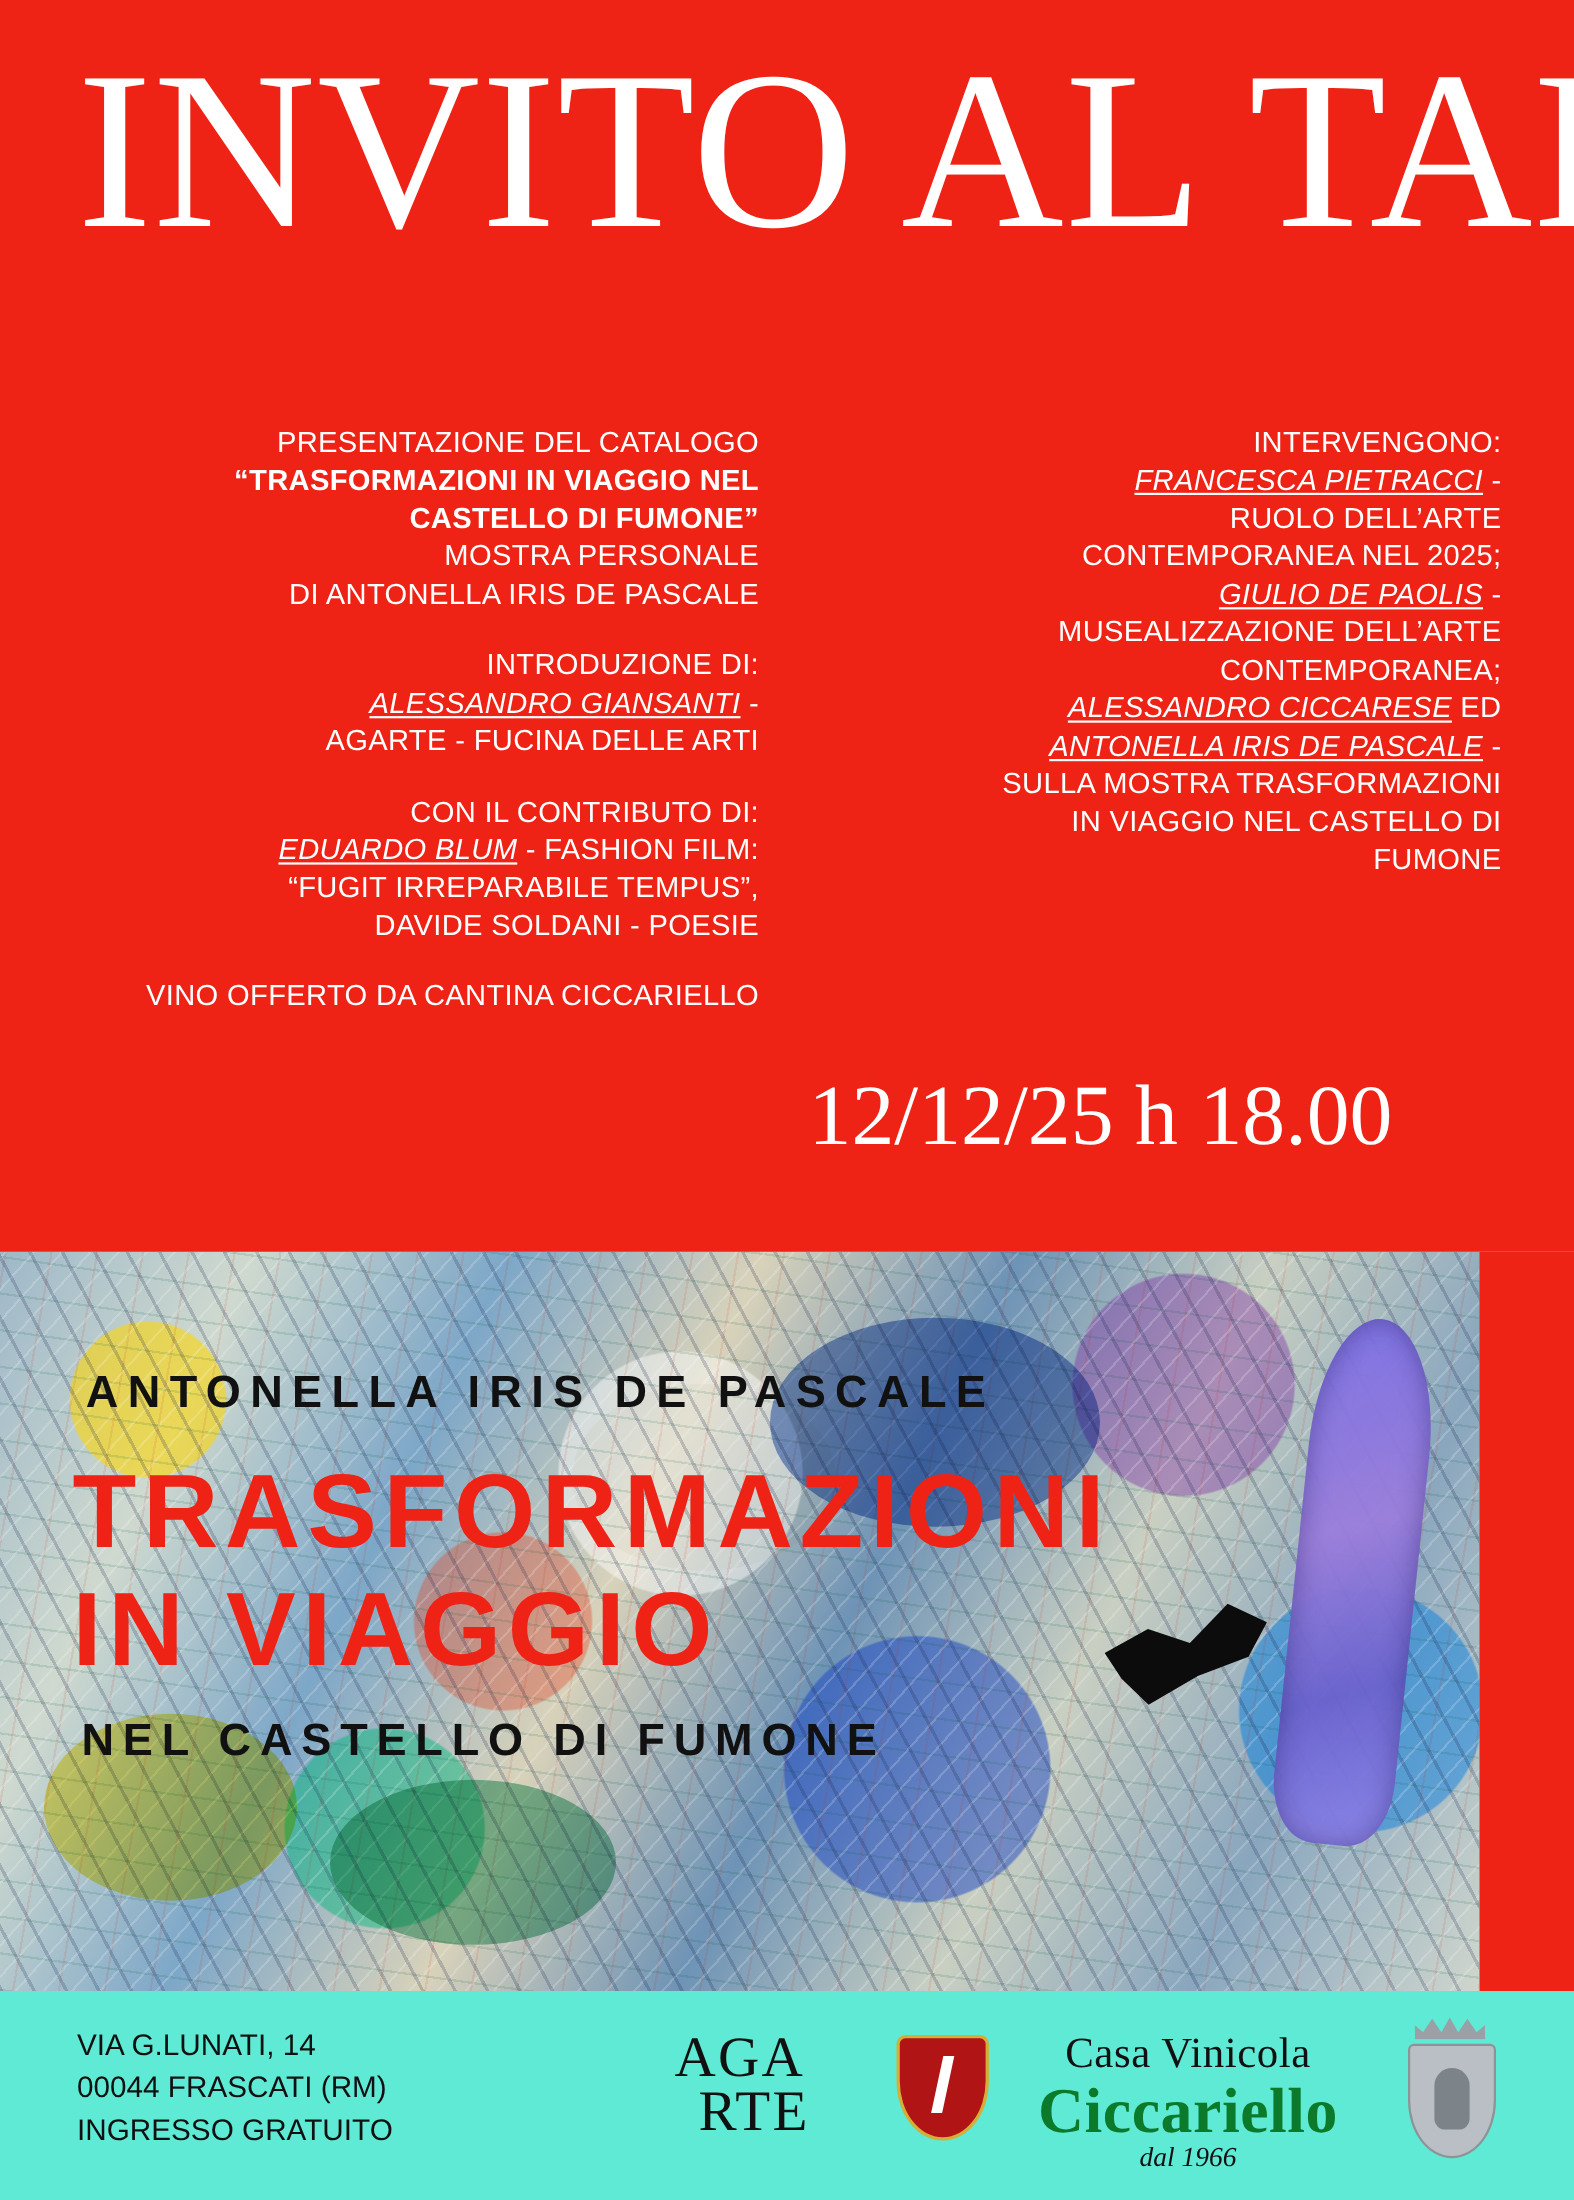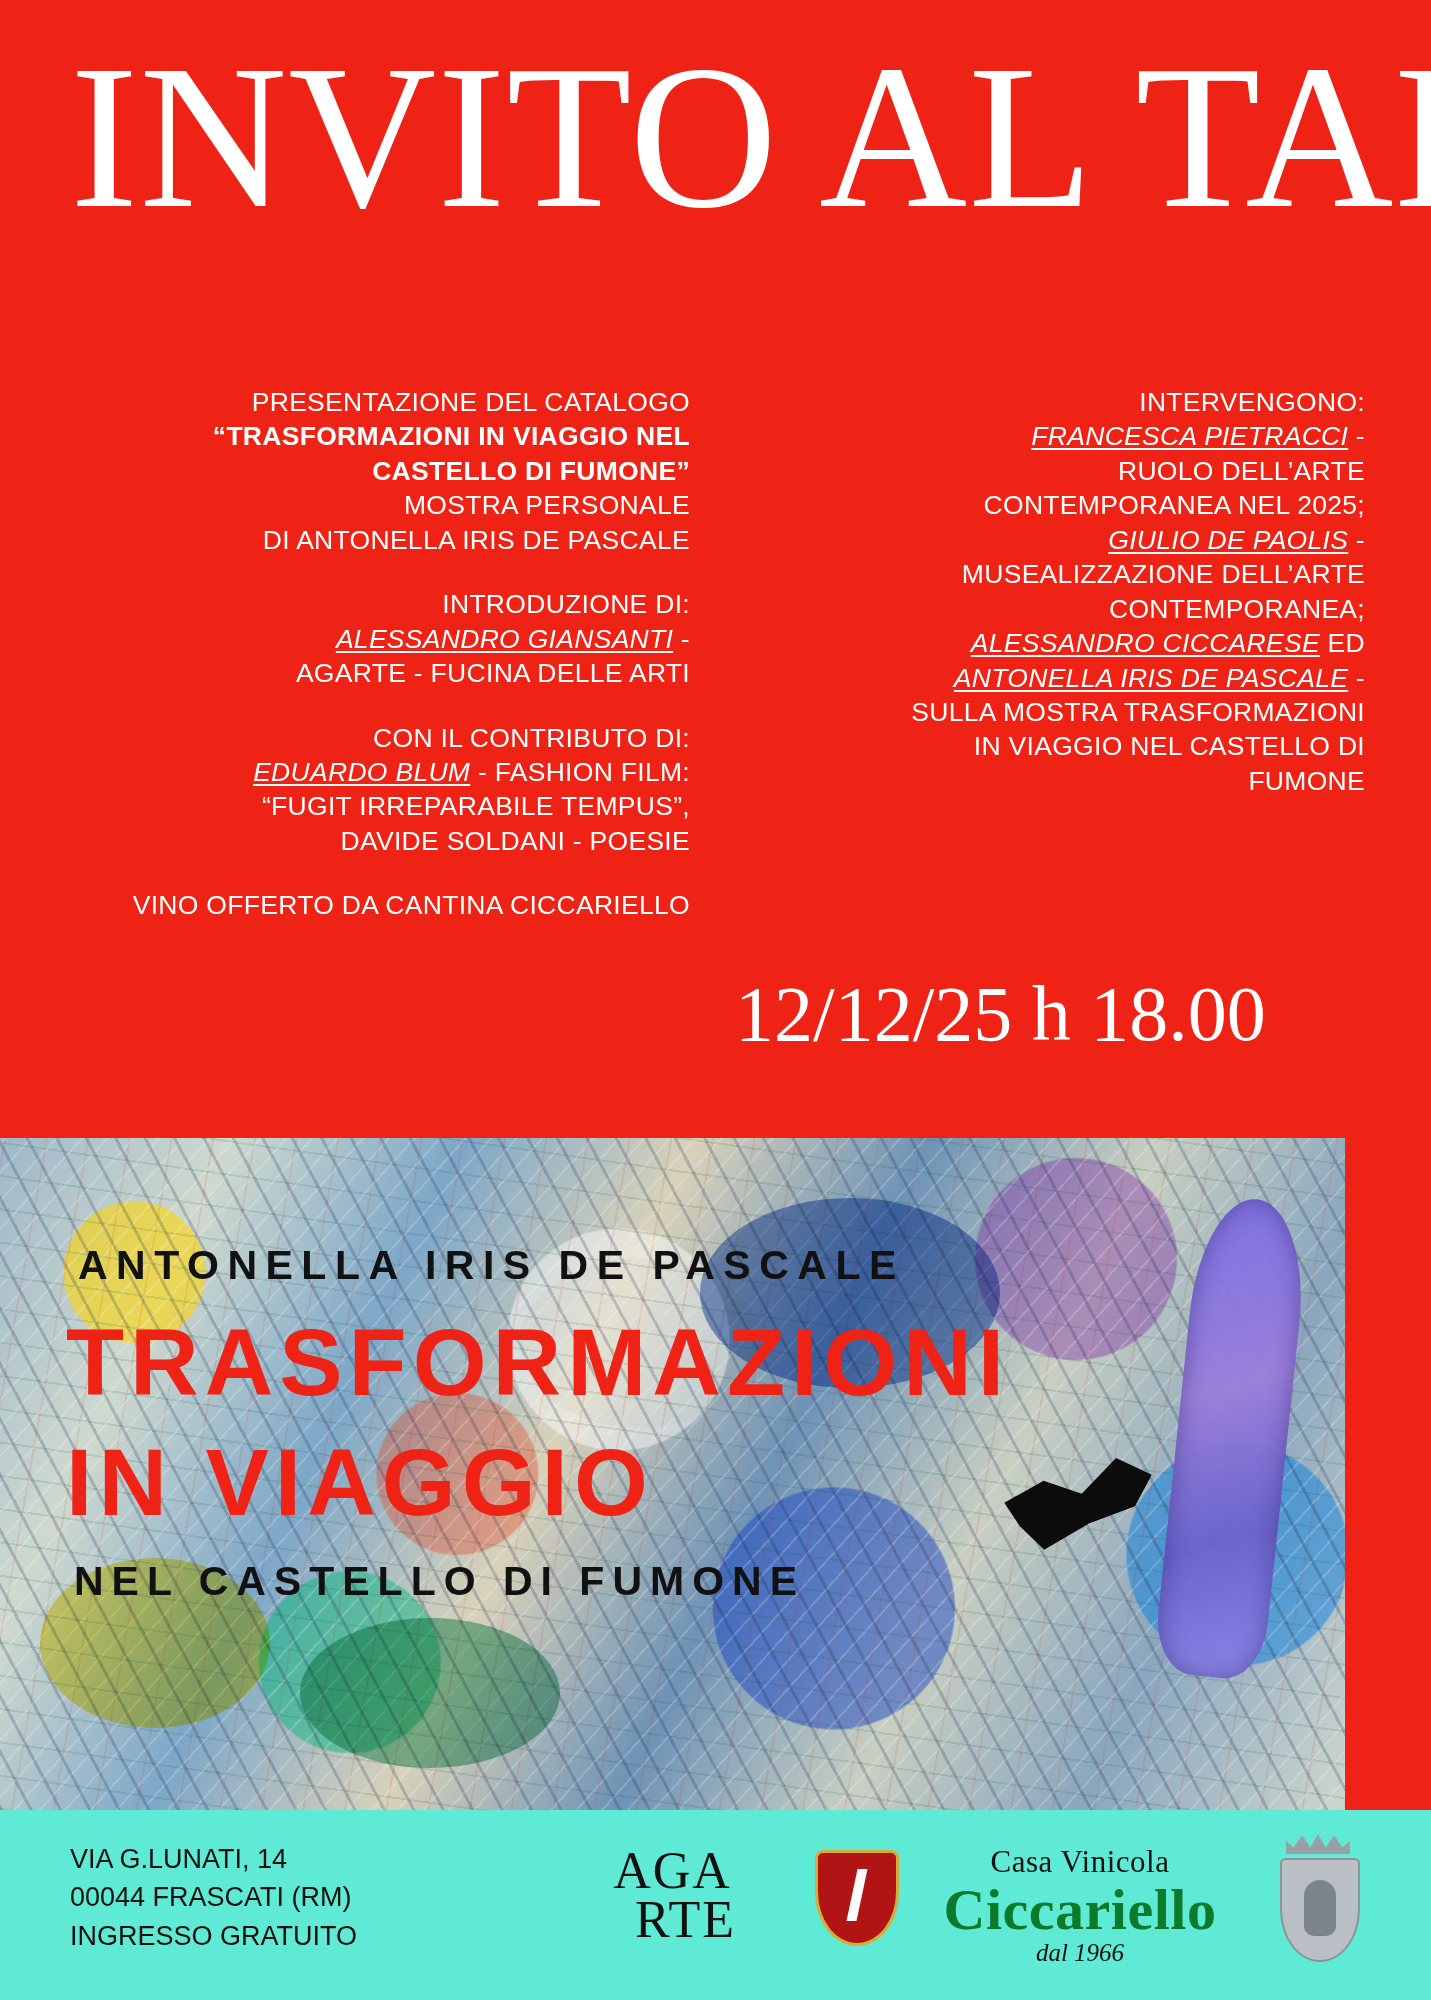--- a/index.html
+++ b/index.html
@@ -162,21 +162,21 @@
     top: 104px;
     font-size: 41px;
     font-weight: bold;
     letter-spacing: 8.5px;
     color: #111111;
     white-space: nowrap;
   }
   .art-title1 {
     position: absolute;
     left: 66px;
-    top: 170px;
+    top: 182px;
     font-size: 95px;
     font-weight: bold;
     letter-spacing: 6px;
     color: #ee2316;
     white-space: nowrap;
   }
   .art-title2 {
     position: absolute;
     left: 66px;
     top: 290px;
@@ -263,21 +263,21 @@
   .logo-ciccariello {
     position: absolute;
     left: 915px;
     top: 34px;
     width: 330px;
     text-align: center;
     color: #0b7a2a;
   }
   .logo-ciccariello .casa {
     font-family: "Liberation Serif", serif;
-    font-size: 31px;
+    font-size: 39px;
     color: #111111;
     letter-spacing: 0.5px;
   }
   .logo-ciccariello .name {
     font-family: "Liberation Serif", serif;
     font-size: 58px;
     font-weight: bold;
     line-height: 1.02;
     letter-spacing: 0.5px;
   }

